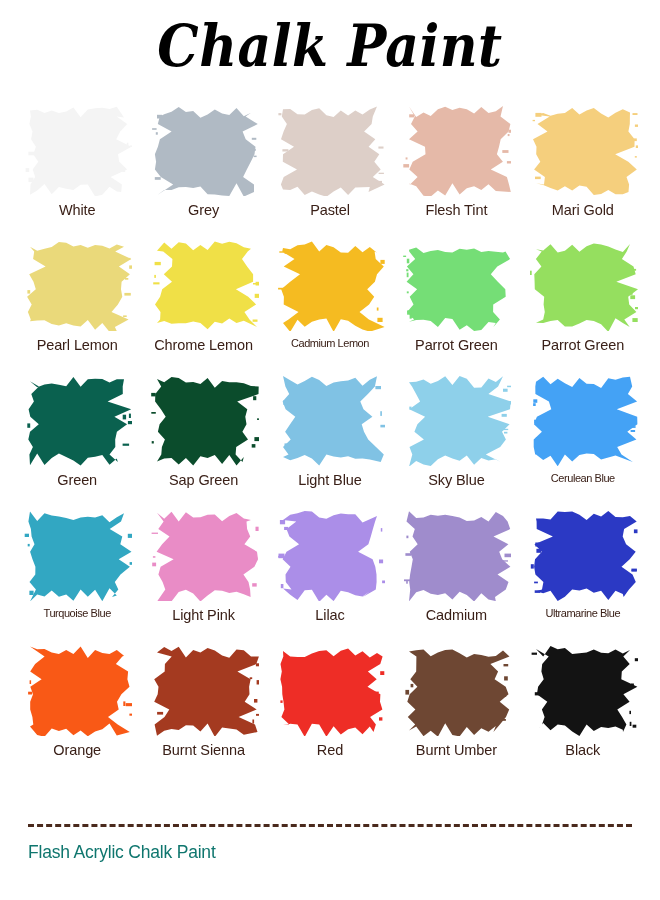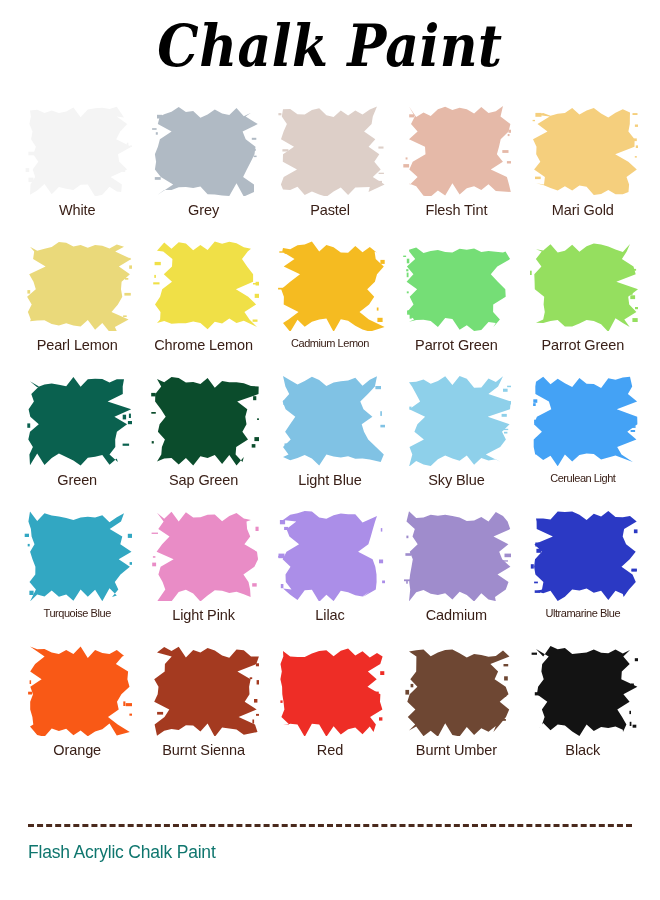--- a/index.html
+++ b/index.html
@@ -285,21 +285,21 @@
           <svg viewBox="0 0 110 92" xmlns="http://www.w3.org/2000/svg">
             <path d="M 8.0 7.8 L 15.2 2.7 L 22.5 10.3 L 29.7 4.7 L 36.9 9.2 L 44.2 13.1 L 51.4 3.9 L 58.6 9.8 L 65.8 9.9 L 73.1 13.9 L 80.3 4.3 L 87.5 5.8 L 94.8 3.6 L 102.0 2.8 L 104.2 12.5 L 99.9 20.1 L 109.1 27.6 L 88.8 35.2 L 109.2 42.7 L 109.4 50.3 L 99.3 57.8 L 108.4 65.4 L 89.2 72.9 L 93.5 80.5 L 104.8 88.0 L 94.8 84.3 L 87.5 81.5 L 80.3 83.4 L 73.1 85.5 L 65.8 80.0 L 58.6 79.5 L 51.4 81.0 L 44.2 87.5 L 36.9 80.6 L 29.7 92.3 L 22.5 81.7 L 15.2 86.1 L 8.0 80.5 L 7.2 80.5 L 5.7 72.9 L 5.7 65.4 L 13.9 57.8 L 5.9 50.3 L 8.9 42.7 L 23.3 35.2 L 20.9 27.6 L 7.4 20.1 L 7.3 12.5 Z" fill="#44a2f5"></path>
             <rect x="102.6" y="56.0" width="4.5" height="2.0" fill="#44a2f5"></rect>
             <rect x="5.1" y="29.2" width="2.6" height="2.8" fill="#44a2f5"></rect>
             <rect x="103.5" y="52.1" width="4.1" height="1.8" fill="#44a2f5"></rect>
             <rect x="6.1" y="45.7" width="3.6" height="3.3" fill="#44a2f5"></rect>
             <rect x="7.9" y="63.1" width="5.9" height="2.7" fill="#44a2f5"></rect>
             <rect x="5.3" y="25.3" width="4.0" height="3.5" fill="#44a2f5"></rect>
           </svg>
         </div>
-        <div class="label">Cerulean Light</div>
+        <div class="label">Cerulean Blue</div>
       </div>
       <div class="cell narrow">
         <div class="swatch">
           <svg viewBox="0 0 110 92" xmlns="http://www.w3.org/2000/svg">
             <path d="M 8.0 2.6 L 15.2 12.0 L 22.5 4.2 L 29.7 6.5 L 36.9 7.5 L 44.2 9.0 L 51.4 11.1 L 58.6 8.4 L 65.8 7.8 L 73.1 8.6 L 80.3 6.3 L 87.5 13.3 L 94.8 8.3 L 102.0 4.2 L 99.0 12.5 L 87.7 20.1 L 100.3 27.6 L 98.3 35.2 L 109.5 42.7 L 96.7 50.3 L 107.9 57.8 L 98.5 65.4 L 92.8 72.9 L 96.3 80.5 L 90.0 88.0 L 94.8 86.5 L 87.5 79.3 L 80.3 92.2 L 73.1 80.7 L 65.8 87.7 L 58.6 80.6 L 51.4 91.8 L 44.2 85.5 L 36.9 87.7 L 29.7 81.6 L 22.5 87.6 L 15.2 85.5 L 8.0 92.5 L 13.9 80.5 L 7.5 72.9 L 13.3 65.4 L 13.4 57.8 L 10.5 50.3 L 8.1 42.7 L 12.5 35.2 L 9.6 27.6 L 8.9 20.1 L 6.4 12.5 Z" fill="#32a7c2"></path>
             <rect x="7.4" y="81.7" width="4.2" height="4.3" fill="#32a7c2"></rect>
             <rect x="5.7" y="34.9" width="2.0" height="2.5" fill="#32a7c2"></rect>
             <rect x="105.8" y="24.8" width="4.8" height="4.1" fill="#32a7c2"></rect>
             <rect x="2.7" y="24.7" width="4.3" height="3.3" fill="#32a7c2"></rect>
             <rect x="107.6" y="53.1" width="2.5" height="2.7" fill="#32a7c2"></rect>

